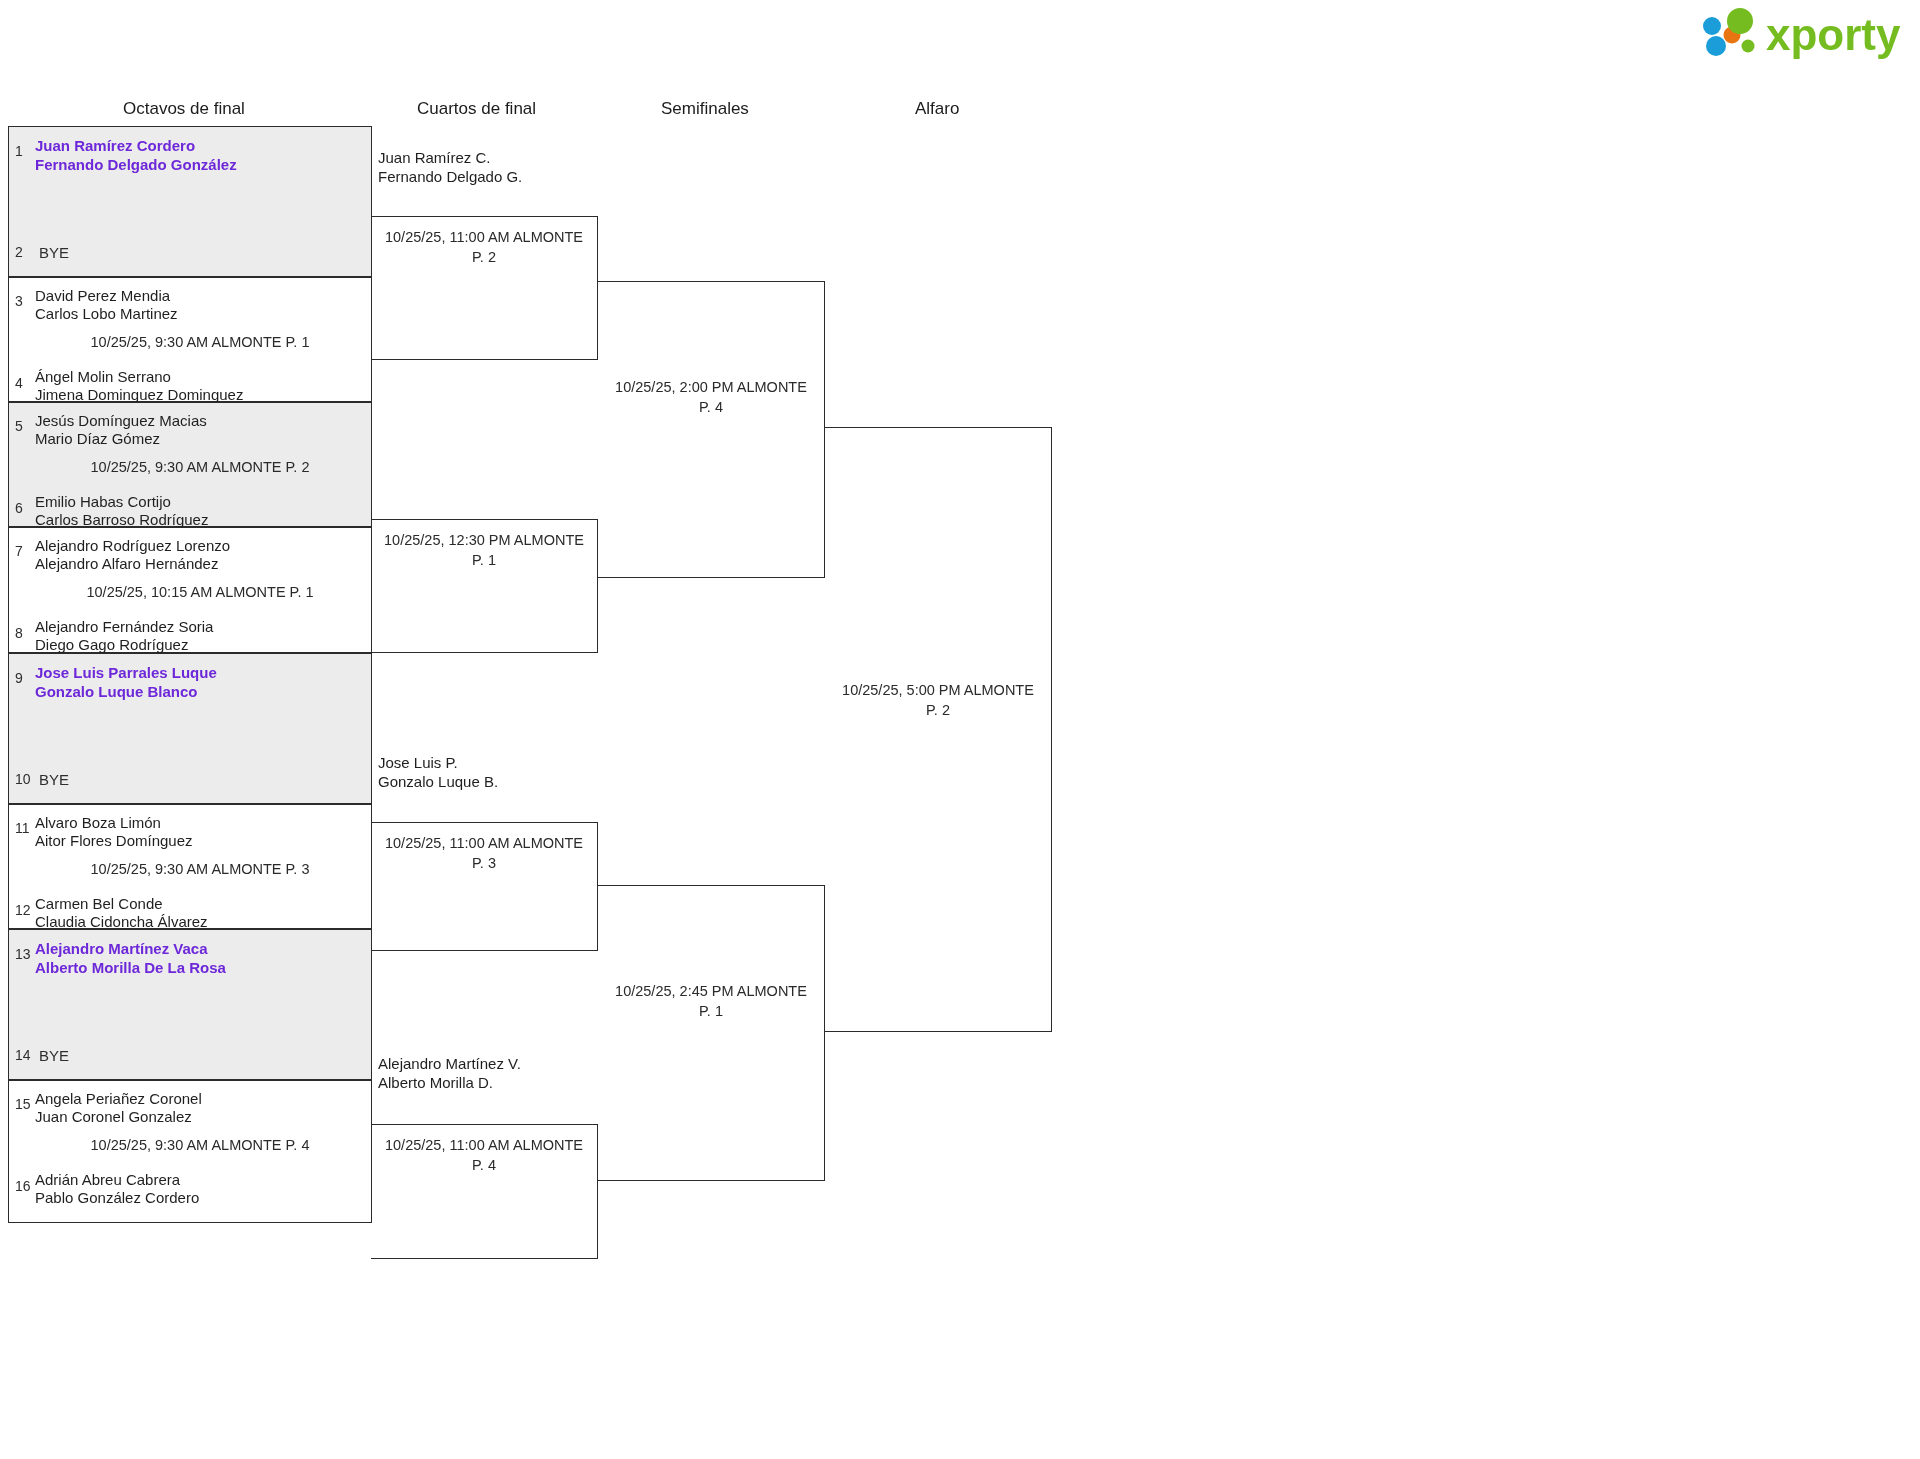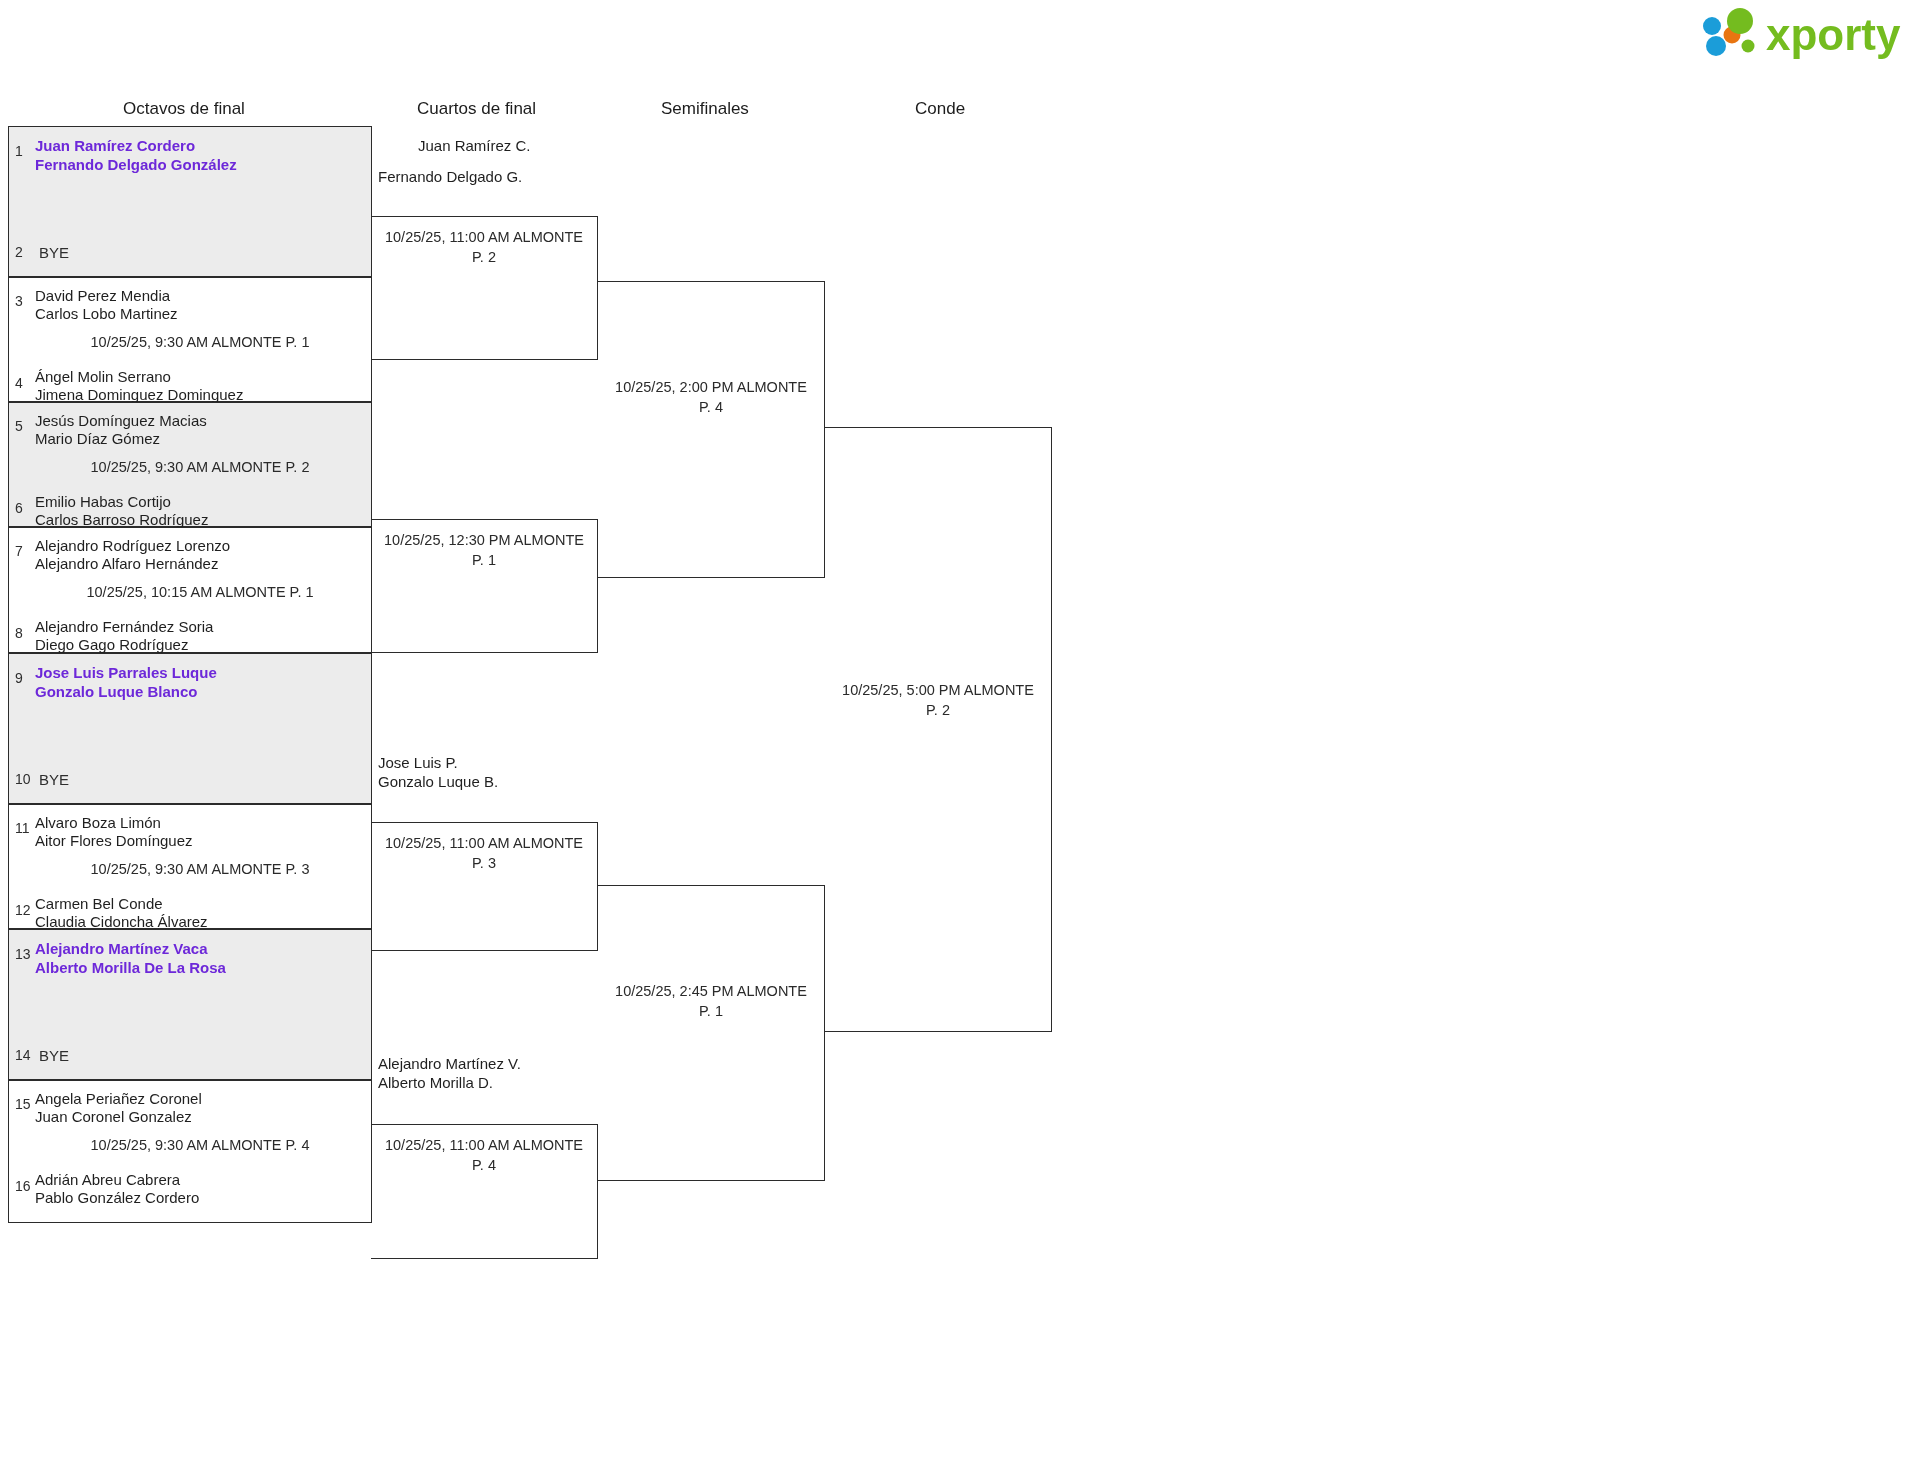--- a/index.html
+++ b/index.html
@@ -138,21 +138,21 @@
       <circle cx="42" cy="29" r="8.5" fill="#E87511"></circle>
       <circle cx="50" cy="15" r="13" fill="#74BC1F"></circle>
       <circle cx="58" cy="40" r="6.5" fill="#74BC1F"></circle>
       <text x="76" y="44" font-family="Liberation Sans, sans-serif" font-size="44" font-weight="bold" fill="#74BC1F">xporty</text>
     </svg>
   </div>
 
   <div class="round-head" style="left:123px;">Octavos de final</div>
   <div class="round-head" style="left:417px;">Cuartos de final</div>
   <div class="round-head" style="left:661px;">Semifinales</div>
-  <div class="round-head" style="left:915px;">Conde</div>
+  <div class="round-head" style="left:915px;">Alfaro</div>
 
   <div class="bracket">
 
     <div class="r1-cell shaded" style="top:126px; height:151px;">
       <div class="seed" style="top:16px;">1</div>
       <div class="team bold" style="top:9px;">Juan Ramírez Cordero</div>
       <div class="team bold" style="top:28px;">Fernando Delgado González</div>
       <div class="seed" style="top:117px;">2</div>
       <div class="bye" style="top:117px;">BYE</div>
     </div>
@@ -216,21 +216,21 @@
     <div class="r1-cell" style="top:1080px; height:143px;">
       <div class="seed" style="top:15px;">15</div>
       <div class="team" style="top:8px;">Angela Periañez Coronel</div>
       <div class="team" style="top:26px;">Juan Coronel Gonzalez</div>
       <div class="r1-match-info" style="top:56px;">10/25/25, 9:30 AM ALMONTE P. 4</div>
       <div class="seed" style="top:97px;">16</div>
       <div class="team" style="top:89px;">Adrián Abreu Cabrera</div>
       <div class="team" style="top:107px;">Pablo González Cordero</div>
     </div>
 
-    <div class="adv-team" style="left:378px; top:136px;margin-left:40px;">Juan Ramírez C.</div>
+    <div class="adv-team" style="left:378px; top:148px;">Juan Ramírez C.</div>
     <div class="adv-team" style="left:378px; top:167px;">Fernando Delgado G.</div>
     <div class="box no-left" style="left:371px; top:216px; width:227px; height:144px;">
       <div class="match-info" style="left:6px; right:6px; top:11px;">10/25/25, 11:00 AM ALMONTE</div>
       <div class="match-info" style="left:6px; right:6px; top:31px;">P. 2</div>
     </div>
 
     <div class="adv-team" style="left:378px; top:450px;"></div>
     <div class="adv-team" style="left:378px; top:469px;"></div>
     <div class="box no-left" style="left:371px; top:519px; width:227px; height:134px;">
       <div class="match-info" style="left:6px; right:6px; top:11px;">10/25/25, 12:30 PM ALMONTE</div>

